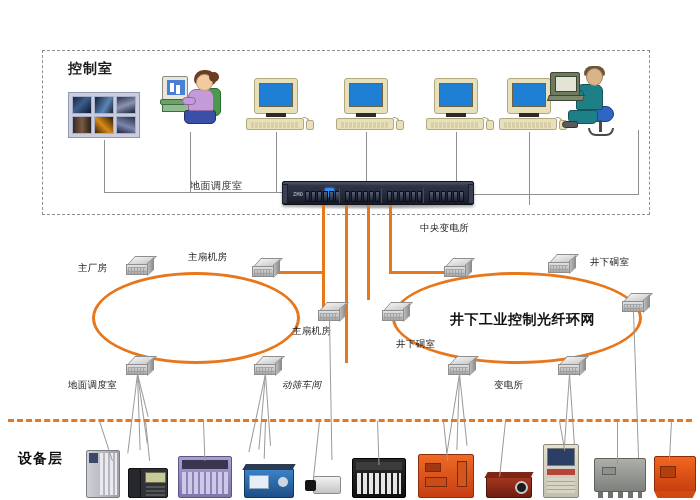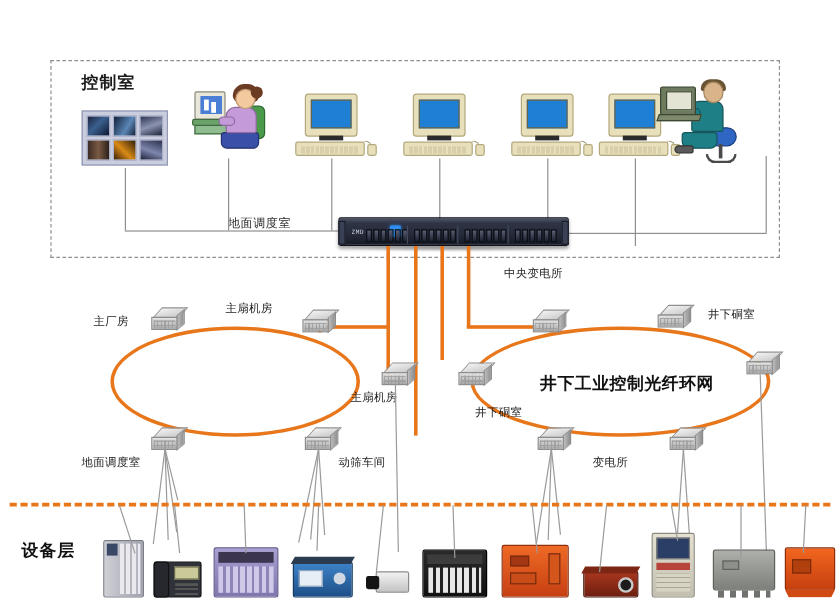--- a/index.html
+++ b/index.html
@@ -429,21 +429,21 @@
       <div class="side"></div>
       <div class="face"></div>
   </div>
   <div class="ncap" style="left:68px; top:379px;">地面调度室</div>
 
   <div class="sw" style="left:254px; top:356px;">
     <div class="top"></div>
       <div class="side"></div>
       <div class="face"></div>
   </div>
-  <div class="ncap" style="left:282px; top:379px;">动筛车间</div>
+  <div class="ncap" style="left:282px; top:379px;font-style:italic;">动筛车间</div>
 
   <div class="ring ring-right"></div>
   <div class="ring-label" style="left:450px; top:311px;">井下工业控制光纤环网</div>
 
   <div class="sw" style="left:444px; top:258px;">
     <div class="top"></div>
       <div class="side"></div>
       <div class="face"></div>
   </div>
   <div class="ncap" style="left:420px; top:222px;">中央变电所</div>

